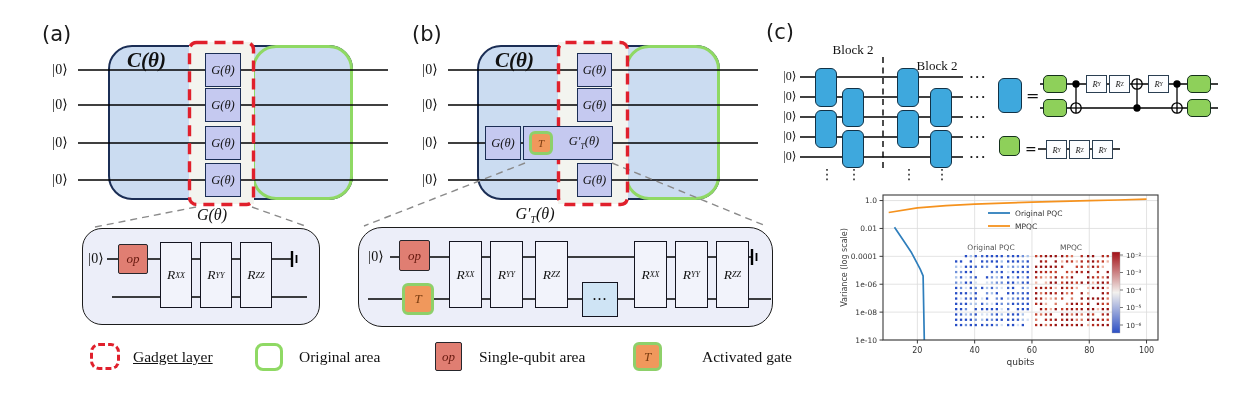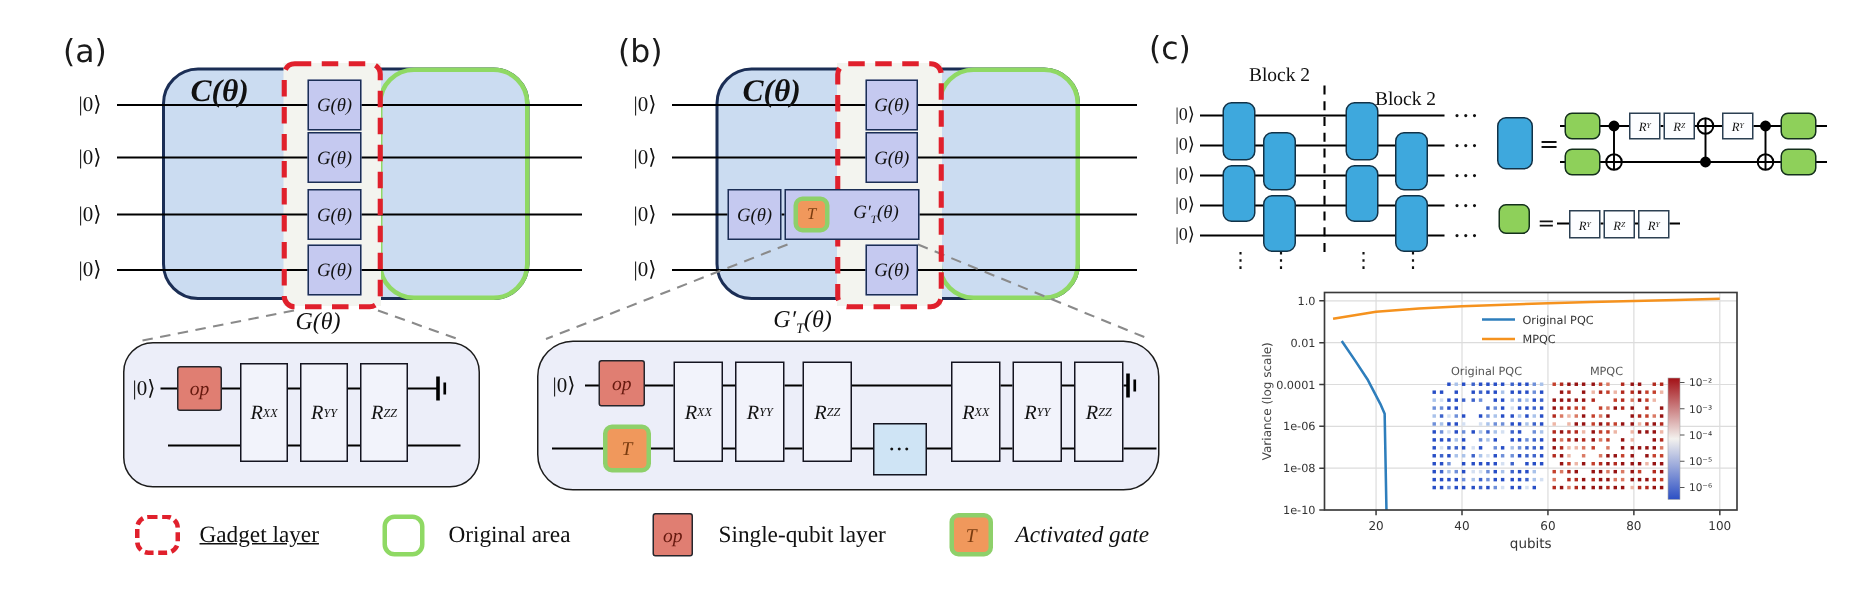--- a/index.html
+++ b/index.html
@@ -203,23 +203,23 @@
   <div class="abs z3 rbox" style="left:716px;top:241px;width:33px;height:67px;">
     <span>R</span>
       <sub>ZZ</sub>
   </div>
 
   <div class="abs z3 gadget-sq" style="left:90px;top:343px;width:30px;height:27px;"></div>
   <div class="abs z3 leg-text" style="left:133px;top:348px;text-decoration:underline;">Gadget layer</div>
   <div class="abs z3 train-sq" style="left:255px;top:343px;width:28px;height:28px;"></div>
   <div class="abs z3 leg-text" style="left:299px;top:348px;">Original area</div>
   <div class="abs z3 opbox" style="left:435px;top:342px;width:27px;height:29px;">op</div>
-  <div class="abs z3 leg-text" style="left:479px;top:348px;">Single-qubit layer</div>
+  <div class="abs z3 leg-text" style="left:479px;top:348px;">Single-qubit area</div>
   <div class="abs z3 tbox" style="left:633px;top:342px;width:29px;height:29px;">T</div>
-  <div class="abs z3 leg-text" style="left:677px;top:348px;font-style:italic;">Activated gate</div>
+  <div class="abs z3 leg-text" style="left:702px;top:348px;">Activated gate</div>
 
   <div class="abs z3 blocklab" style="left:827px;top:42px;width:52px;">Block 2</div>
   <div class="abs z3 blocklab" style="left:911px;top:42px;width:52px;margin-top:16px;">Block 2</div>
   <div class="abs z3 ket-sm" style="left:779px;top:69px;width:22px;">|0⟩</div>
   <div class="abs z3 ket-sm" style="left:779px;top:89px;width:22px;">|0⟩</div>
   <div class="abs z3 ket-sm" style="left:779px;top:109px;width:22px;">|0⟩</div>
   <div class="abs z3 ket-sm" style="left:779px;top:129px;width:22px;">|0⟩</div>
   <div class="abs z3 ket-sm" style="left:779px;top:149px;width:22px;">|0⟩</div>
 
   <div class="abs z3 bluegate" style="left:815px;top:68px;width:22px;height:39px;"></div>

